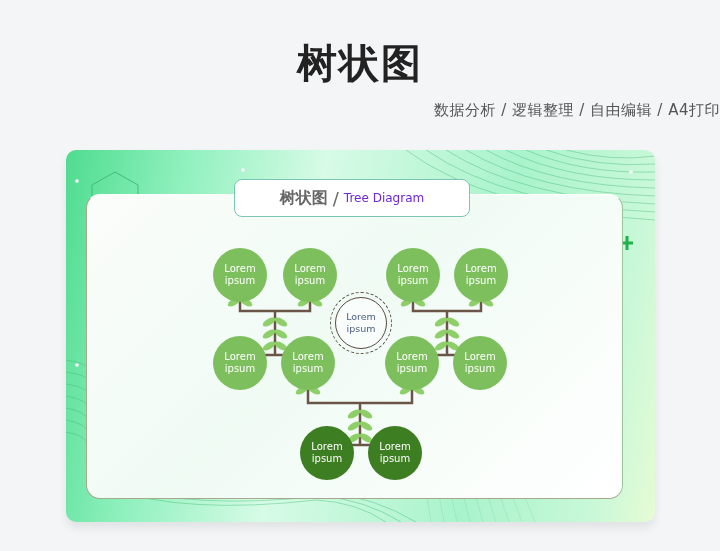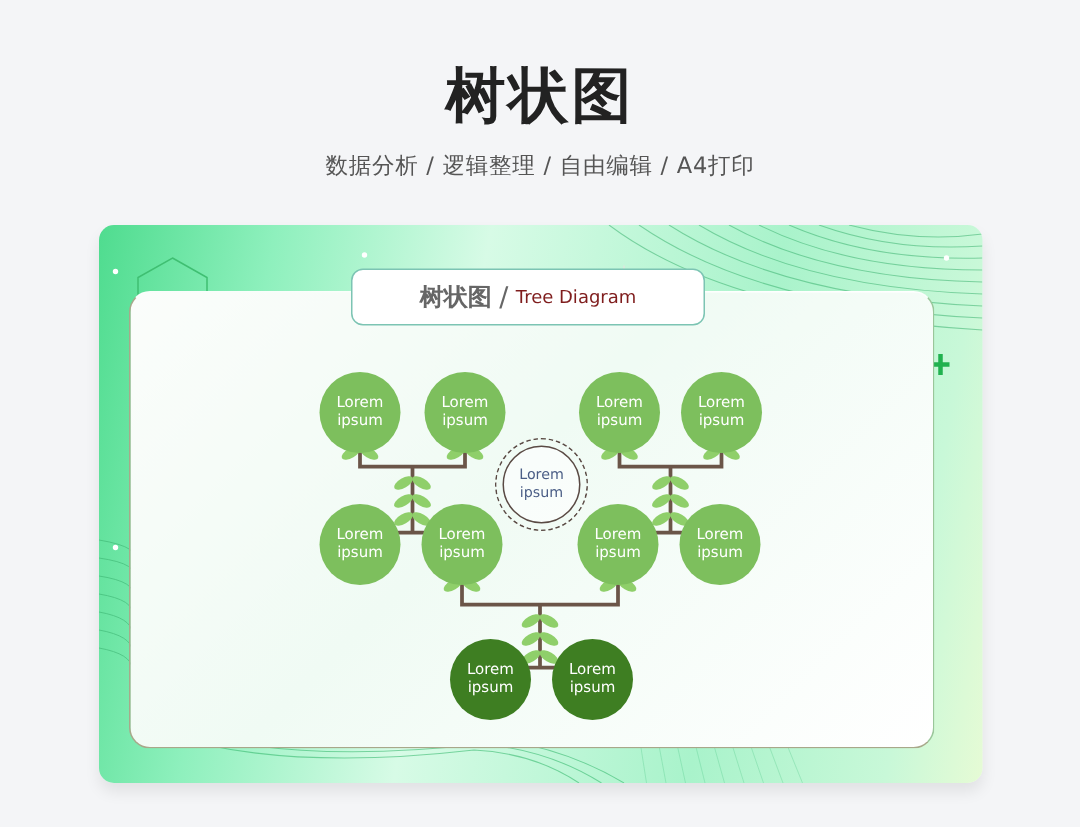--- a/index.html
+++ b/index.html
@@ -4,21 +4,21 @@
 <style>
   * { box-sizing: border-box; margin: 0; padding: 0; }
   html, body { width: 720px; height: 551px; background: #f4f5f7; overflow: hidden; }
   body { position: relative; font-family: "DejaVu Sans", "Liberation Sans", sans-serif; }
 
   .page-title {
     position: absolute; left: 0; top: 36px; width: 720px; text-align: center;
     font-size: 40px; font-weight: bold; color: #222; letter-spacing: 2px;
   }
   .page-subtitle {
-    position: absolute; left: 0; top: 101px; width: 720px; text-align: center;
+    position: absolute; left: 0; top: 101px; width: 720px; text-align: right;
     font-size: 15px; color: #555; letter-spacing: 0.5px;
   }
 
   .slide {
     position: absolute; left: 66px; top: 150px; width: 589px; height: 372px;
     border-radius: 10px; overflow: hidden;
     background: linear-gradient(100deg, #4fdc8f 0%, #8ef0bd 18%, #d7fbe6 40%, #a9f3cb 70%, #c8f8d8 90%, #e6fbd5 100%);
     box-shadow: 0 6px 10px rgba(0,0,0,0.08);
   }
   .slide-bg-svg { position: absolute; left: 0; top: 0; }
@@ -34,21 +34,21 @@
 
   .title-box {
     position: absolute; left: 168px; top: 29px; width: 236px; height: 38px;
     border-radius: 8px; background: #ffffff;
     border: 1.5px solid #7cc4b3;
     display: flex; align-items: center; justify-content: center;
     color: #666;
   }
   .title-cn { font-size: 16px; font-weight: bold; color: #666; }
   .title-sep { font-size: 18px; color: #666; margin: 0 5px; }
-  .title-en { font-size: 12px; color: #7f1d1d; }
+  .title-en { font-size: 12px; color: #6d28d9; }
 
   .diagram { position: absolute; left: 0; top: 0; }
 
   .node {
     position: absolute; border-radius: 50%;
     display: flex; flex-direction: column; align-items: center; justify-content: center;
     color: #ffffff; font-size: 10px; line-height: 12px; text-align: center;
   }
   .node.light { background: #7dbf5d; }
   .node.dark { background: #3e7e22; }

